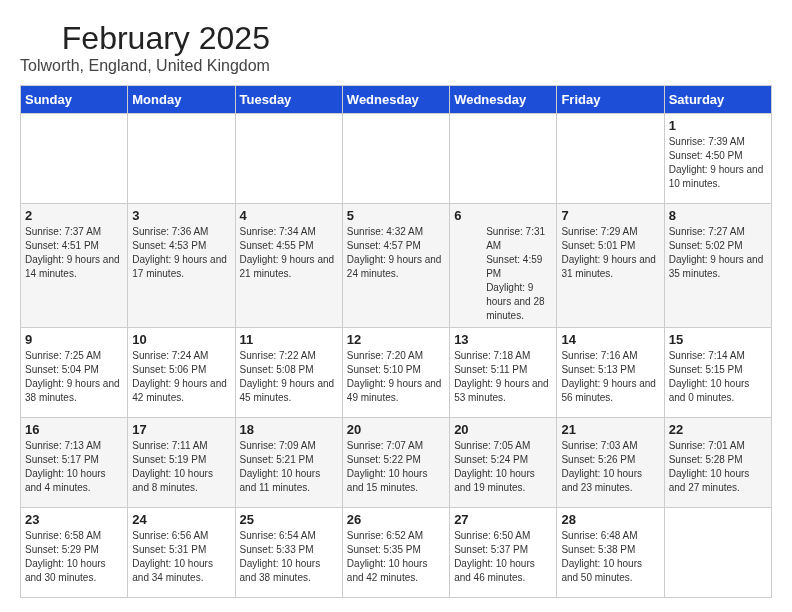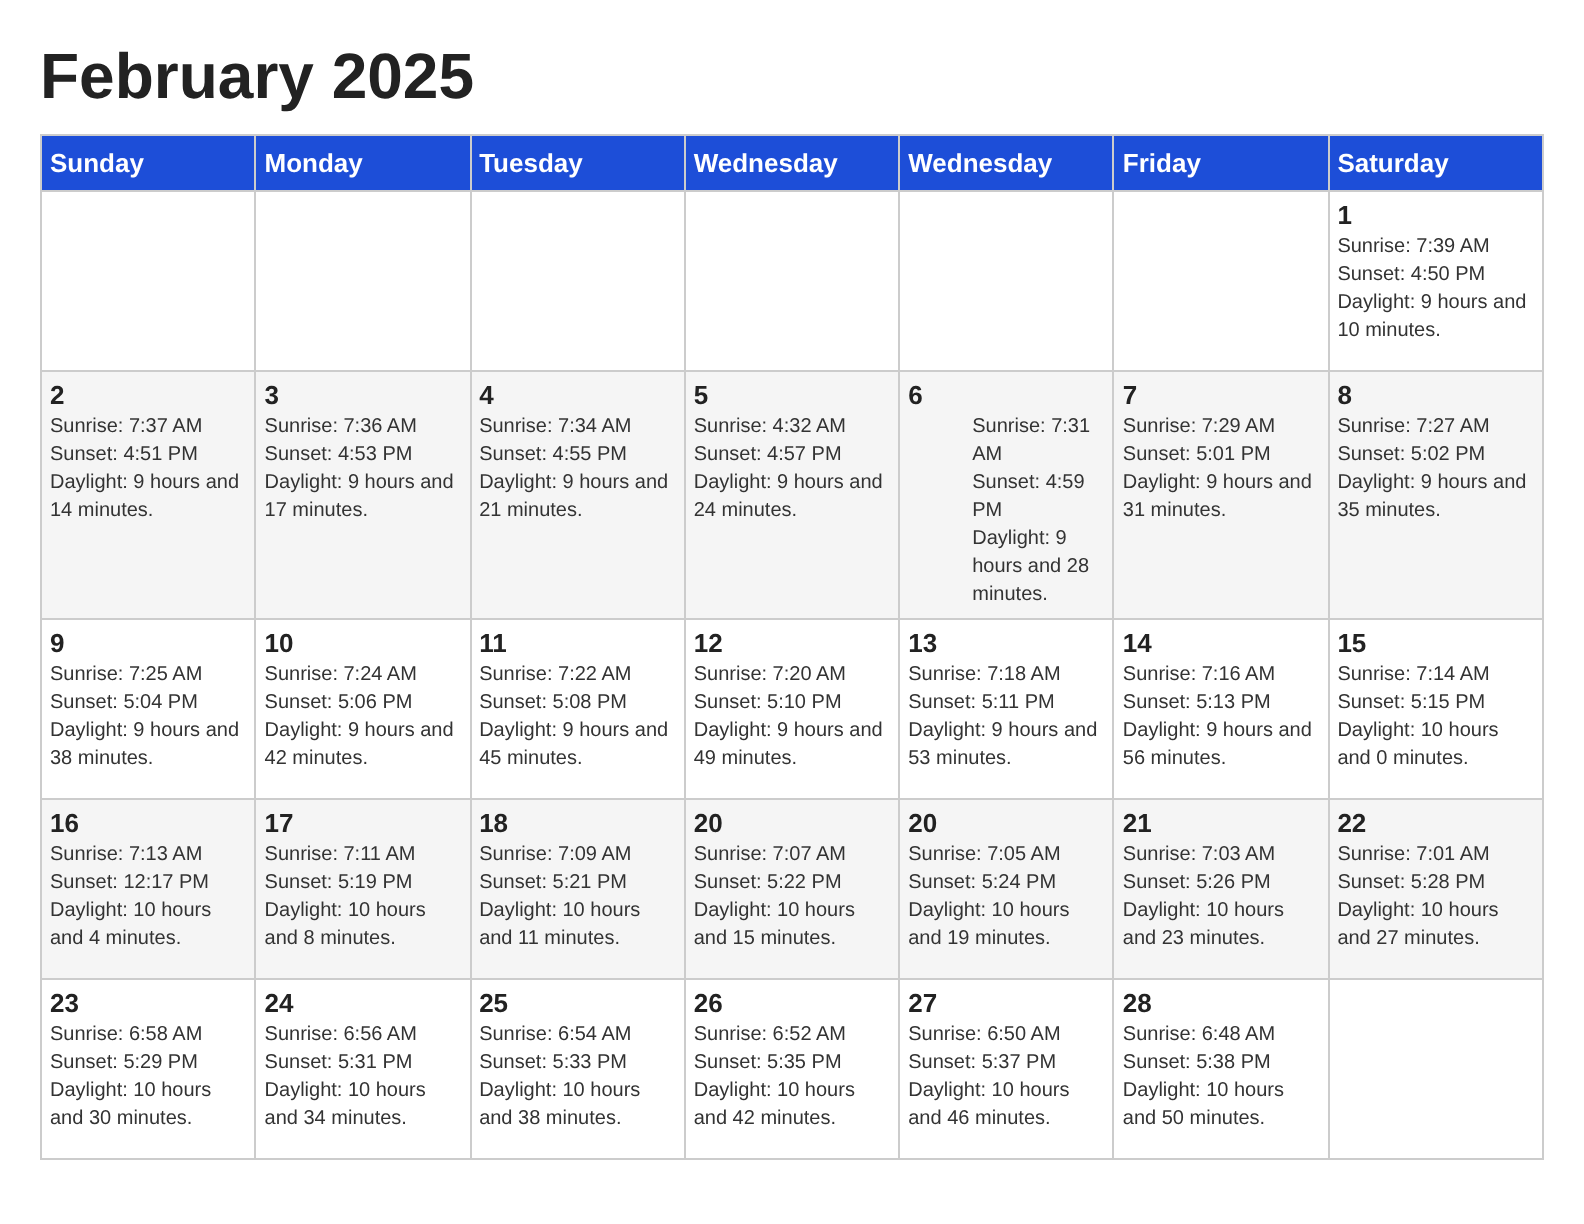--- a/index.html
+++ b/index.html
@@ -27,21 +27,21 @@
     .logo-bird {
       width: 24px;
       height: 20px;
       margin-left: 2px;
     }
     .title-block {
       text-align: right;
     }
     .main-title {
       font-size: 32px;
-      font-weight: bold;
+      font-weight: normal;
       color: #222;
     }
     .subtitle {
       font-size: 16px;
       color: #444;
     }
     table {
       width: 100%;
       border-collapse: collapse;
       table-layout: fixed;
@@ -83,20 +83,21 @@
     .empty {
       background-color: inherit;
     }
   </style>
 </head>
 <body>
 
 <div class="header">
   <div class="title-block">
     <div class="main-title">February 2025</div>
+    <div class="subtitle">Tolworth, England, United Kingdom</div>
   </div>
 </div>
 
 <table>
   <thead>
     <tr>
     <th>Sunday</th>
         <th>Monday</th>
         <th>Tuesday</th>
         <th>Wednesday</th>
@@ -205,21 +206,21 @@
           <span class="day-num">15</span>
           <div class="day-info" style="white-space: pre-line;">Sunrise: 7:14 AM
 Sunset: 5:15 PM
 Daylight: 10 hours and 0 minutes.</div>
         </td>
       </tr>
       <tr>
         <td>
           <span class="day-num">16</span>
           <div class="day-info" style="white-space: pre-line;">Sunrise: 7:13 AM
-Sunset: 12:17 PM
+Sunset: 5:17 PM
 Daylight: 10 hours and 4 minutes.</div>
         </td>
         <td>
           <span class="day-num">17</span>
           <div class="day-info" style="white-space: pre-line;">Sunrise: 7:11 AM
 Sunset: 5:19 PM
 Daylight: 10 hours and 8 minutes.</div>
         </td>
         <td>
           <span class="day-num">18</span>

